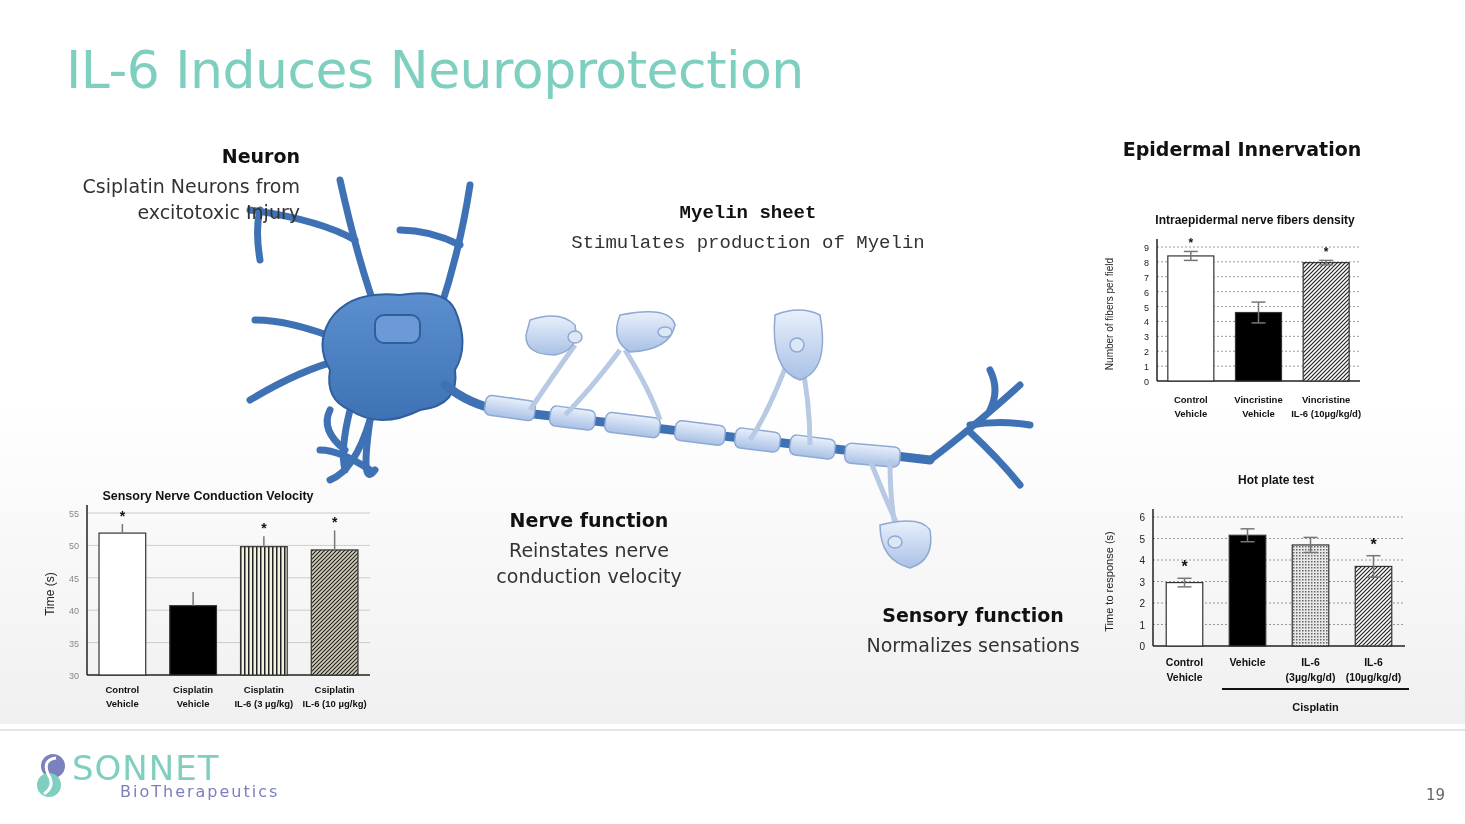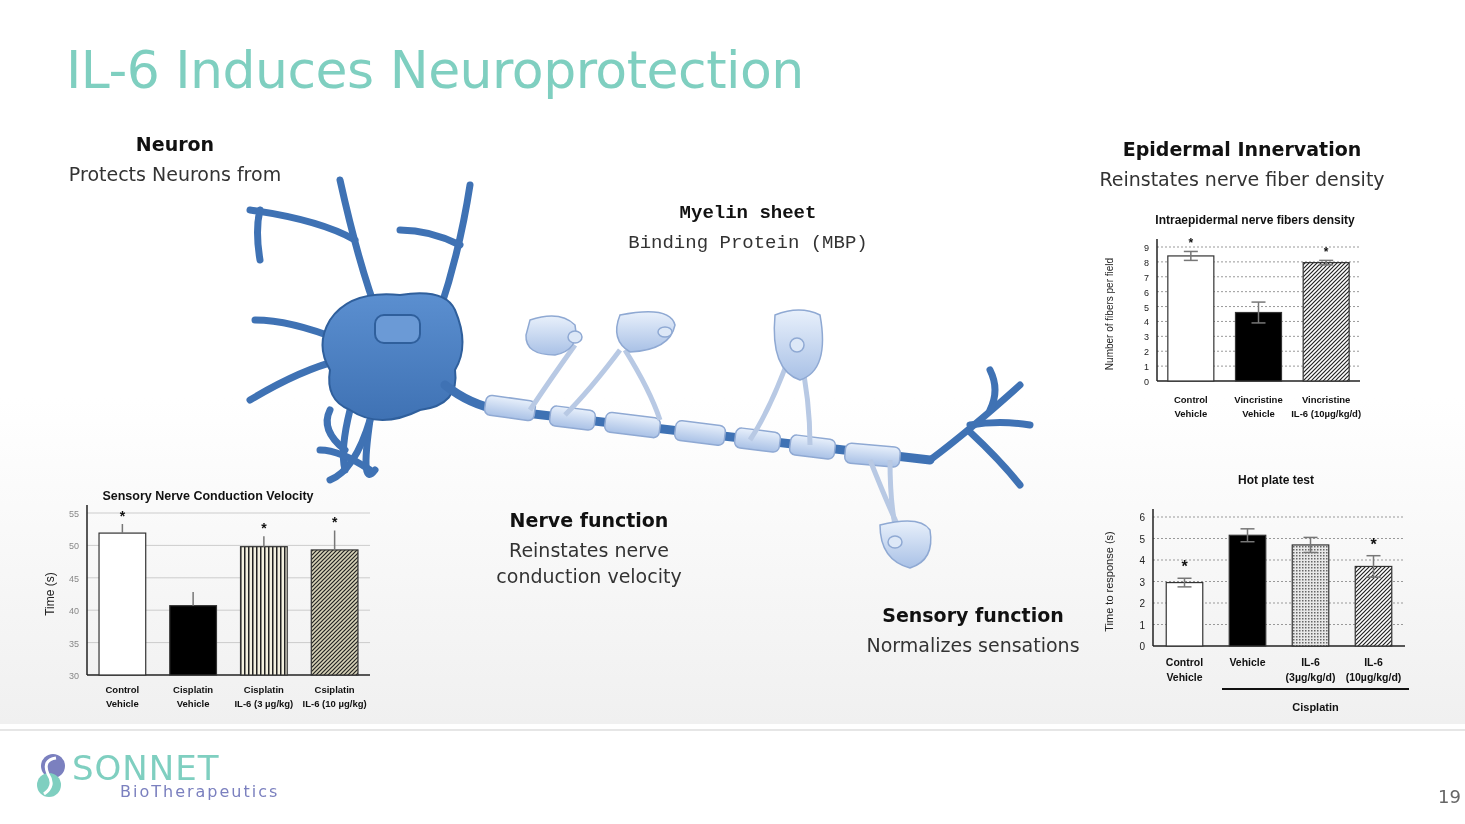--- a/index.html
+++ b/index.html
@@ -7,21 +7,21 @@
   .slide-bg{position:absolute;left:0;top:0;width:1465px;height:724px;background:linear-gradient(to bottom,#ffffff 0%,#ffffff 55%,#f0f0f0 100%);}
   .footer-line{position:absolute;left:0;top:729px;width:1465px;height:2px;background:#e6e6e6;}
   .title{position:absolute;left:66px;top:40px;font-size:52px;font-weight:normal;color:#7fcfc0;letter-spacing:-0.5px;font-family:"DejaVu Sans",sans-serif;}
   .block{position:absolute;text-align:center;}
   .block .h{font-weight:bold;font-size:19px;color:#111;margin-bottom:6px;}
   .block .t{font-size:19px;color:#333;line-height:26px;}
   svg text{font-family:"Liberation Sans",sans-serif;}
   .logo{position:absolute;left:34px;top:752px;}
   .logo-word{position:absolute;left:72px;top:751px;font-size:34px;color:#7fcfc0;letter-spacing:1px;font-family:"DejaVu Sans",sans-serif;line-height:34px;}
   .logo-sub{position:absolute;left:72px;top:782px;font-size:16px;color:#7b80bf;letter-spacing:2px;font-family:"DejaVu Sans",sans-serif;margin-left:48px;}
-  .page-num{position:absolute;right:4px;top:786px;font-size:18px;color:#666;}
+  .page-num{position:absolute;right:20px;top:786px;font-size:15px;color:#666;}
 </style>
 </head>
 <body>
 
 <div class="slide-bg"></div>
 <div class="footer-line"></div>
 
 <div class="title">IL-6 Induces Neuroprotection</div>
 
 <svg style="position:absolute;left:230px;top:170px;" width="820" height="420" viewBox="0 0 820 420">
@@ -81,40 +81,40 @@
     <path d="M650,355 Q690,345 700,360 Q705,390 680,398 Q650,390 650,355 Z"></path>
   </g>
   <g fill="#dde8f7" stroke="#8fa9d3" stroke-width="1.5">
     <ellipse cx="345" cy="167" rx="7" ry="6"></ellipse>
     <ellipse cx="435" cy="162" rx="7" ry="5"></ellipse>
     <ellipse cx="567" cy="175" rx="7" ry="7"></ellipse>
     <ellipse cx="665" cy="372" rx="7" ry="6"></ellipse>
   </g>
 </svg>
 
-<div class="block" style="left:50px;top:133px;width:250px;">
+<div class="block" style="left:50px;top:145px;width:250px;text-align:right;">
   <div class="h">Neuron</div>
-  <div class="t">Protects Neurons from</div>
+  <div class="t">Csiplatin Neurons from</div>
+  <div class="t">excitotoxic Injury</div>
 </div>
 <div class="block" style="left:570px;top:202px;width:356px;font-family:Liberation Mono, monospace;">
   <div class="h">Myelin sheet</div>
-  <div class="t">Binding Protein (MBP)</div>
+  <div class="t">Stimulates production of Myelin</div>
 </div>
 <div class="block" style="left:466px;top:509px;width:246px;">
   <div class="h">Nerve function</div>
   <div class="t">Reinstates nerve</div>
   <div class="t">conduction velocity</div>
 </div>
 <div class="block" style="left:848px;top:604px;width:250px;">
   <div class="h">Sensory function</div>
   <div class="t">Normalizes sensations</div>
 </div>
 <div class="block" style="left:1082px;top:119px;width:320px;margin-top:19px;">
   <div class="h">Epidermal Innervation</div>
-  <div class="t">Reinstates nerve fiber density</div>
 </div>
 
 <svg id="chart-ienf" style="position:absolute;left:1095px;top:205px;" width="300" height="225">
     <defs>
       <pattern id="ienf-diag" width="4" height="4" patternUnits="userSpaceOnUse">
         <rect width="4" height="4" fill="#fff"></rect>
         <path d="M-1,5 L5,-1 M3,5 L5,3 M-1,1 L1,-1" stroke="#222" stroke-width="1.2"></path>
       </pattern>
       <pattern id="ienf-dots" width="3" height="3" patternUnits="userSpaceOnUse">
         <rect width="3" height="3" fill="#e8e8e8"></rect>

